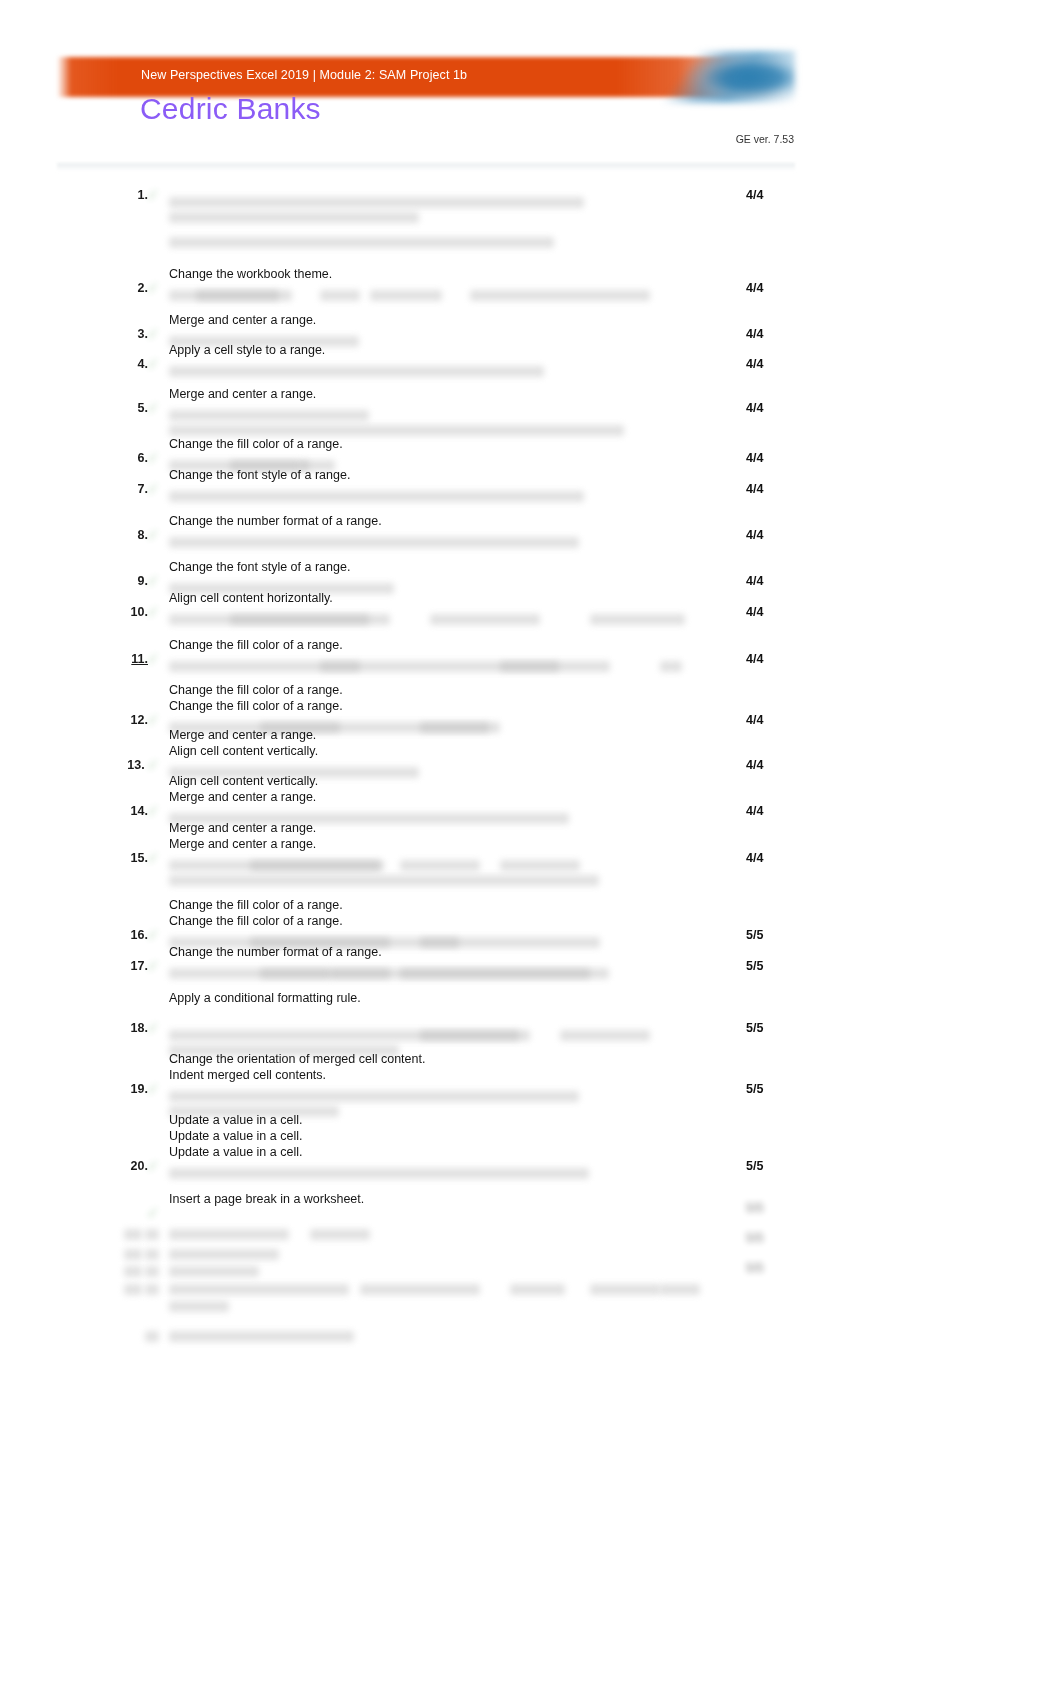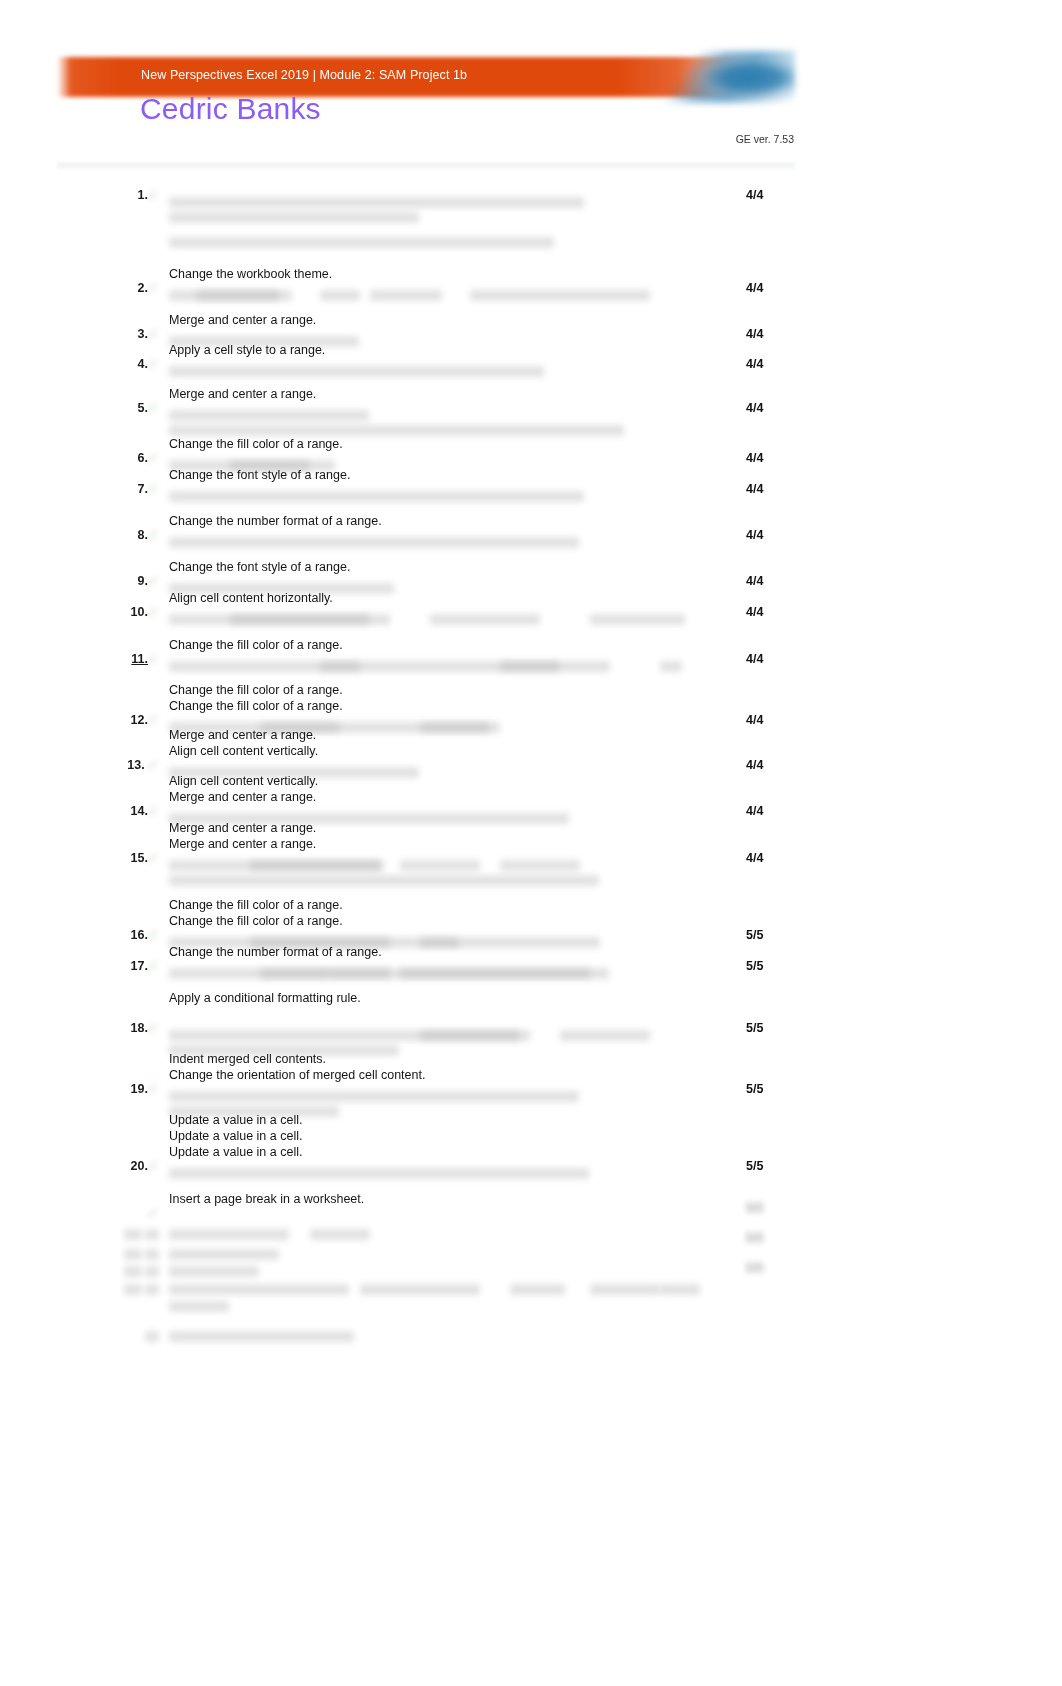--- a/index.html
+++ b/index.html
@@ -410,22 +410,22 @@
           <div class="task-label">Apply a conditional formatting rule.</div>
         </div>
         <div class="task-score" style="top: 850px;">5/5</div>
       </div>
       <div class="task-row">
         <div class="blur-line" style="left: 169px; top: 920px; width: 410px;"></div>
         <div class="blur-line" style="left: 169px; top: 935px; width: 170px;"></div>
         <div class="task-num" style="top: 911px;">19.</div>
         <div class="task-check" style="top: 909px;">✓</div>
         <div class="task-labels" style="top: 880px;">
+          <div class="task-label">Change the orientation of merged cell content.</div>
           <div class="task-label">Indent merged cell contents.</div>
-          <div class="task-label">Change the orientation of merged cell content.</div>
         </div>
         <div class="task-score" style="top: 911px;">5/5</div>
       </div>
       <div class="task-row">
         <div class="blur-line" style="left: 169px; top: 997px; width: 420px;"></div>
         <div class="task-num" style="top: 988px;">20.</div>
         <div class="task-check" style="top: 986px;">✓</div>
         <div class="task-labels" style="top: 941px;">
           <div class="task-label">Update a value in a cell.</div>
           <div class="task-label">Update a value in a cell.</div>

